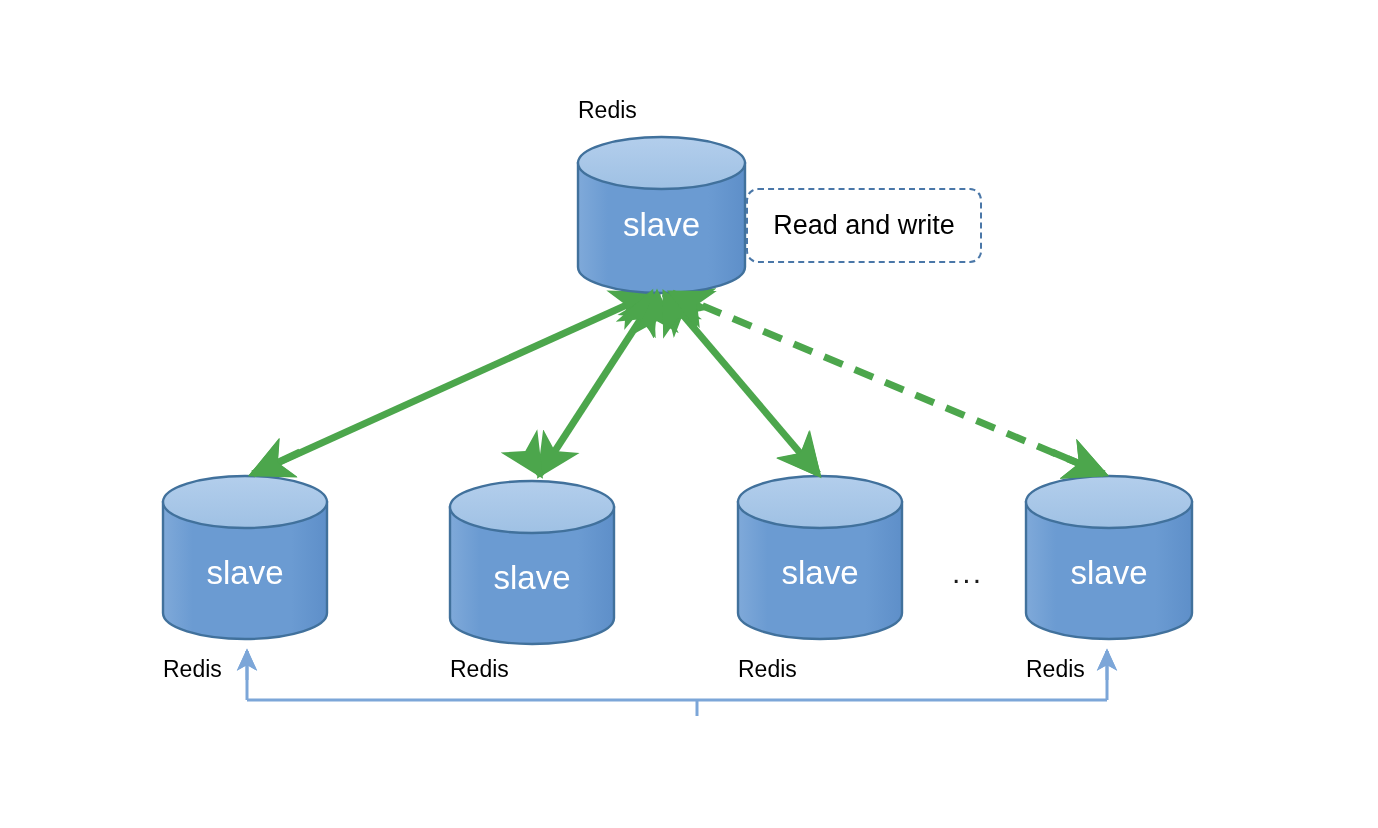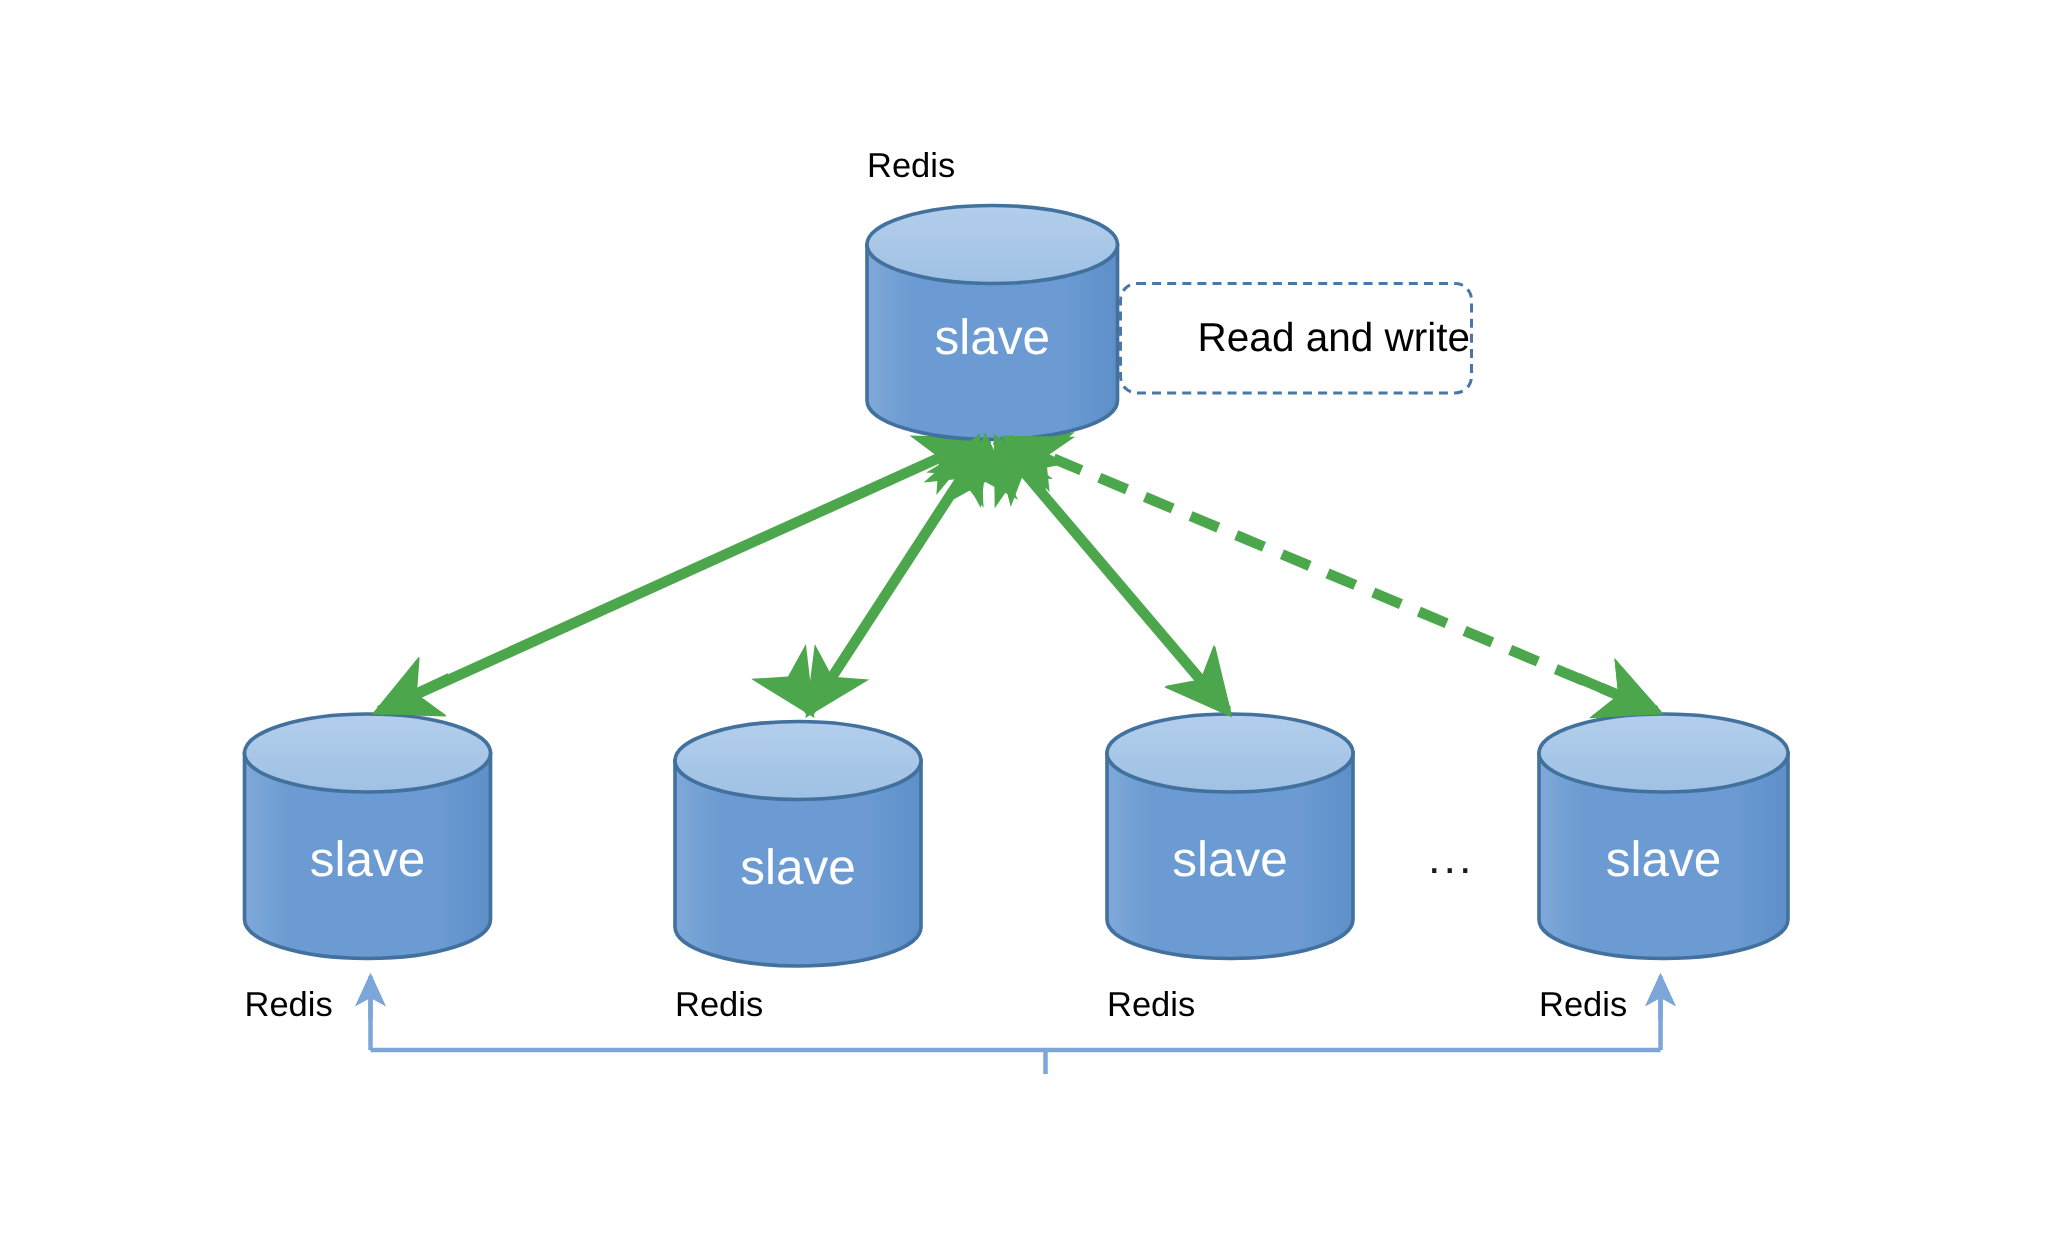--- a/index.html
+++ b/index.html
@@ -58,21 +58,21 @@
     font-family: "Liberation Sans", "DejaVu Sans", sans-serif;
   }
   .note-box {
     position: absolute;
     box-sizing: border-box;
     border: 2px dashed #4A77A8;
     border-radius: 12px;
     background: transparent;
     display: flex;
     align-items: center;
-    justify-content: flex-end;
+    justify-content: center;
   }
   .note-text {
     color: #000000;
     font-size: 27px;
     line-height: 1;
     white-space: nowrap;
     font-family: "Liberation Sans", "DejaVu Sans", sans-serif;
   }
 </style>
 </head>

